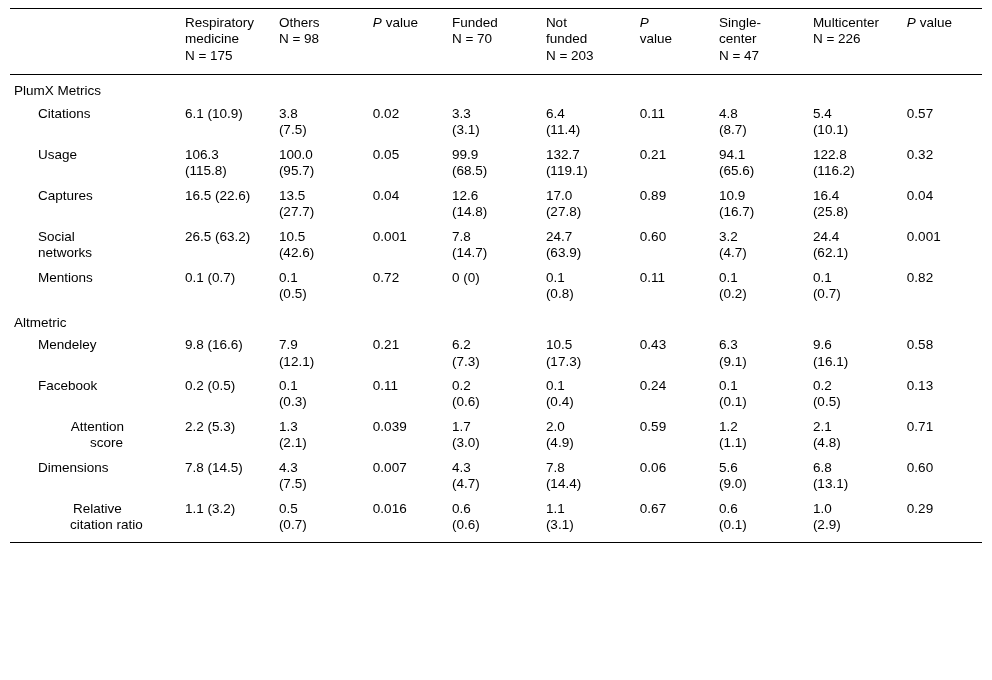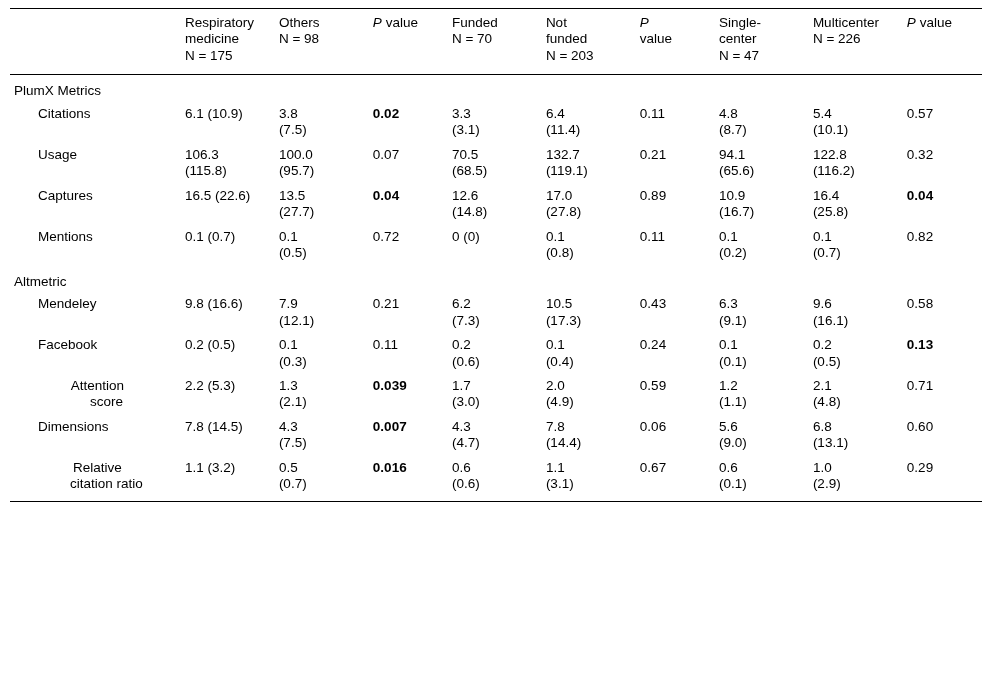--- a/index.html
+++ b/index.html
@@ -60,21 +60,21 @@
   }
   td.label.wrapind {
     padding-left: 28px;
     text-indent: -18px;
     text-align: center;
   }
   tbody tr.last td {
     border-bottom: 1.6px solid #000;
     padding-bottom: 8px;
   }
-  .bold { font-weight: bold; margin-top: 36px; }
+  .bold { font-weight: normal; margin-top: 36px; }
 </style>
 </head>
 <body>
 
 <div class="page">
   <table class="metrics">
     <colgroup>
       <col class="c-label">
       <col class="c-data">
       <col class="c-data">
@@ -144,22 +144,22 @@
           <td>5.4
 (10.1)</td>
           <td>0.57</td>
         </tr>
         <tr>
           <td class="label">Usage</td>
           <td>106.3
 (115.8)</td>
           <td>100.0
 (95.7)</td>
-          <td>0.07</td>
-          <td>70.5
+          <td>0.05</td>
+          <td>99.9
 (68.5)</td>
           <td>132.7
 (119.1)</td>
           <td>0.21</td>
           <td>94.1
 (65.6)</td>
           <td>122.8
 (116.2)</td>
           <td>0.32</td>
         </tr>
@@ -172,20 +172,38 @@
           <td>12.6
 (14.8)</td>
           <td>17.0
 (27.8)</td>
           <td>0.89</td>
           <td>10.9
 (16.7)</td>
           <td>16.4
 (25.8)</td>
           <td class="bold">0.04</td>
+        </tr>
+        <tr>
+          <td class="label">Social
+networks</td>
+          <td>26.5 (63.2)</td>
+          <td>10.5
+(42.6)</td>
+          <td class="bold">0.001</td>
+          <td>7.8
+(14.7)</td>
+          <td>24.7
+(63.9)</td>
+          <td>0.60</td>
+          <td>3.2
+(4.7)</td>
+          <td>24.4
+(62.1)</td>
+          <td class="bold">0.001</td>
         </tr>
         <tr>
           <td class="label">Mentions</td>
           <td>0.1 (0.7)</td>
           <td>0.1
 (0.5)</td>
           <td>0.72</td>
           <td>0 (0)</td>
           <td>0.1
 (0.8)</td>

